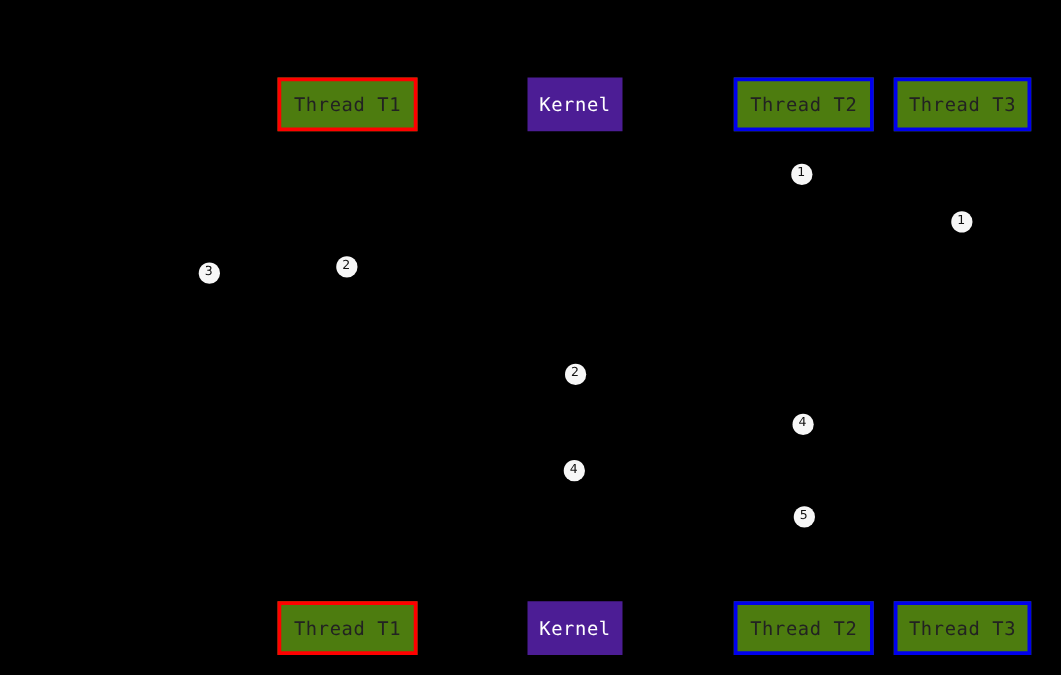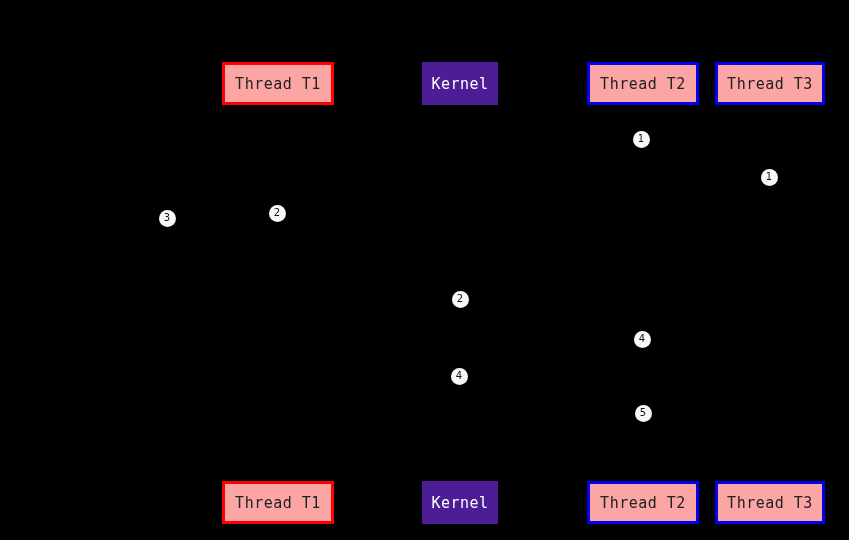--- a/index.html
+++ b/index.html
@@ -28,21 +28,21 @@
     position: absolute;
     box-sizing: border-box;
     display: flex;
     align-items: center;
     justify-content: center;
     font-size: 15px;
     letter-spacing: 0.5px;
     white-space: nowrap;
   }
   .node-outline {
-    background: #fca5a5;
+    background: #4d7c0f;
     color: #222222;
     border-style: solid;
     border-width: 3px;
   }
   .node-red   { border-color: #ff0000; }
   .node-blue  { border-color: #0000ee; text-align: right; }
   .node-fill-blue {
     background: #4c1d95;
     color: #ffffff;
     border: none;

